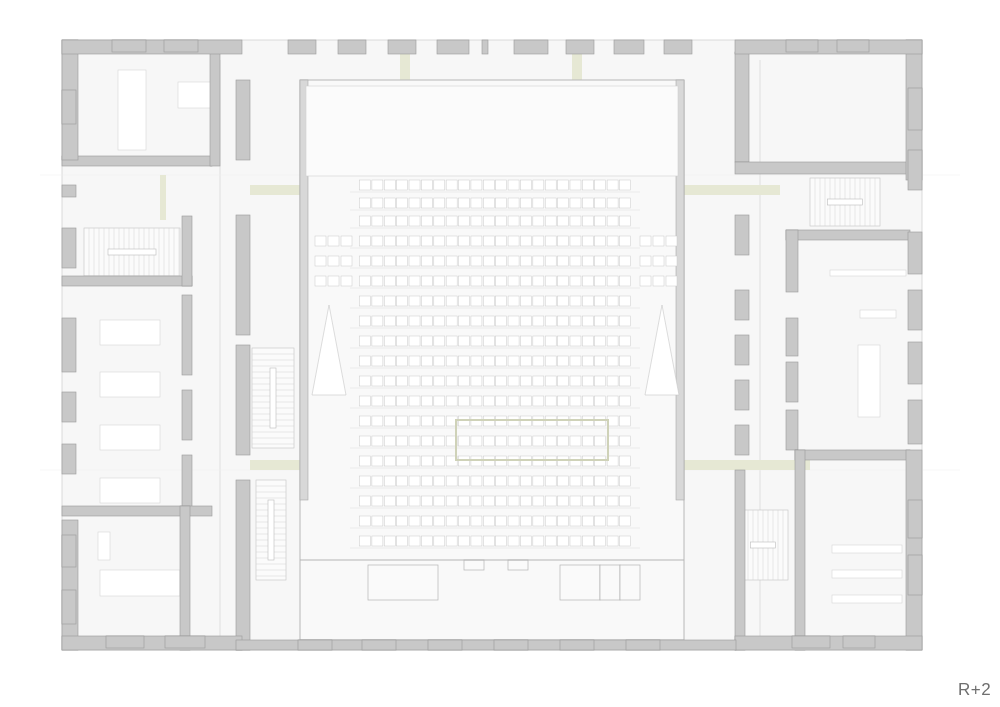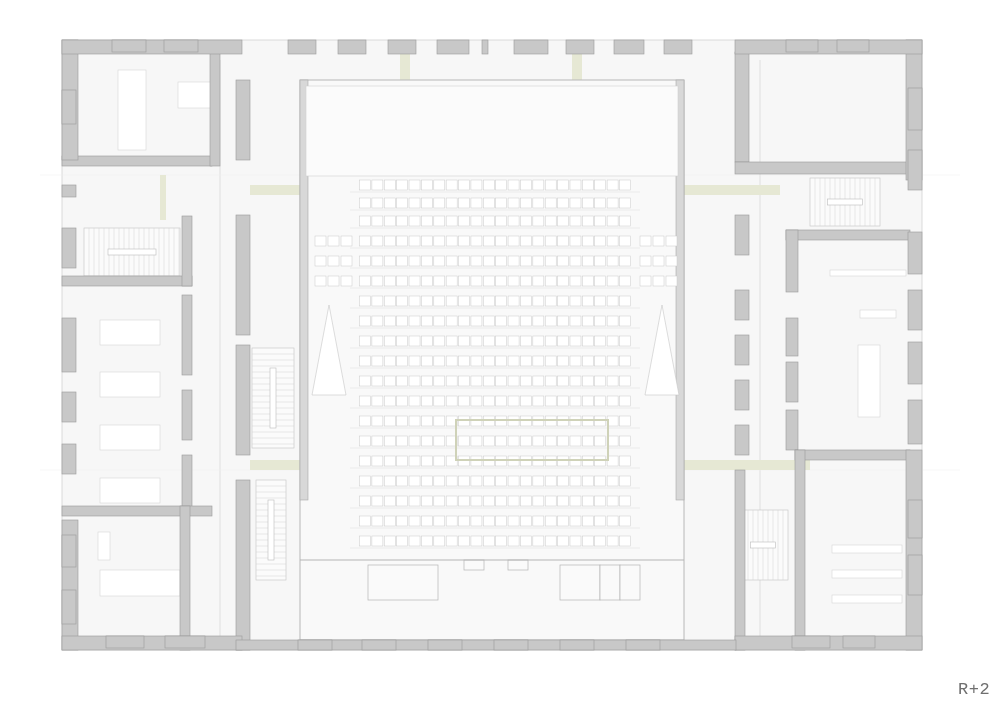--- a/index.html
+++ b/index.html
@@ -1,18 +1,18 @@
 <!DOCTYPE html>
 <html><head>
 <meta charset="utf-8">
 <style>
   html,body{margin:0;padding:0;background:#ffffff;}
   body{width:1000px;height:707px;position:relative;overflow:hidden;font-family:"Liberation Sans",sans-serif;}
   #plan{position:absolute;left:0;top:0;width:1000px;height:707px;}
-  .level-label{position:absolute;left:958px;top:680px;font-size:17px;color:#6f6f6f;letter-spacing:0.5px;font-family:Liberation Mono, monospace;}
+  .level-label{position:absolute;left:958px;top:680px;font-size:17px;color:#6f6f6f;letter-spacing:0.5px;font-family:Liberation Sans, sans-serif;}
 </style>
 </head>
 <body>
 
 <svg id="plan" viewBox="0 0 1000 707" xmlns="http://www.w3.org/2000/svg">
   <g id="g-floor">
       <rect x="62" y="40" width="860" height="610" fill="#f7f7f7" stroke="#d2d2d2" stroke-width="0.8"></rect>
       <line x1="220" y1="60" x2="220" y2="640" stroke="#d2d2d2" stroke-width="0.6"></line>
       <line x1="760" y1="60" x2="760" y2="640" stroke="#d2d2d2" stroke-width="0.6"></line>
       <line x1="40" y1="175" x2="960" y2="175" stroke="#ececec" stroke-width="0.5"></line>

